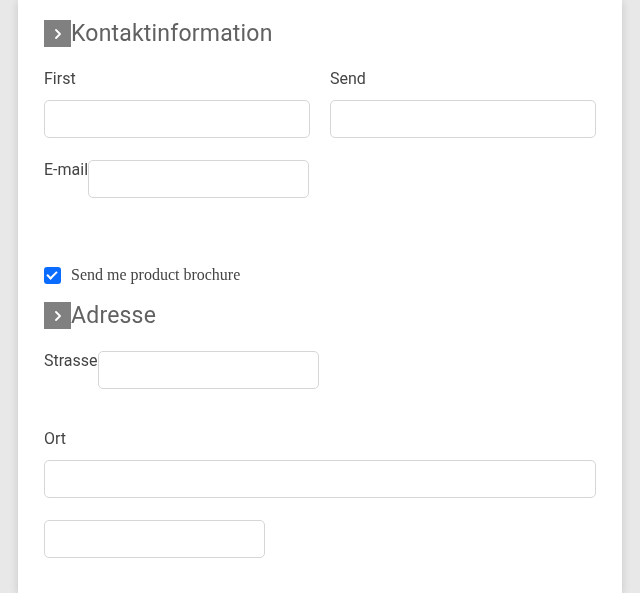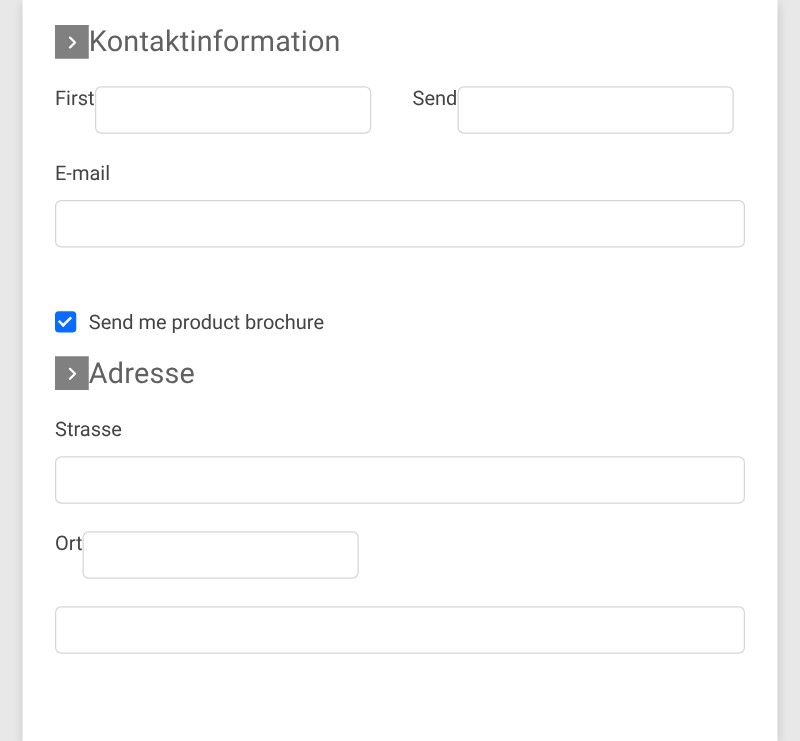--- a/index.html
+++ b/index.html
@@ -47,26 +47,27 @@
       letter-spacing: 0.2px;
     }
     .form-row {
       display: flex;
       gap: 20px;
       margin-bottom: 22px;
     }
     .form-field {
       flex: 1;
       display: flex;
+      flex-direction: column;
     }
     .form-field-full {
       width: 100%;
       display: flex;
-      flex-direction: column;
-      margin-bottom: 22px;
+      flex-direction: row;
+      margin-bottom: 40px;
     }
     .field-label {
       font-size: 16px;
       color: #444444;
       margin-bottom: 12px;
       font-weight: 400;
     }
     .text-input {
       height: 38px;
       border: 1px solid #d6d6d6;
@@ -104,20 +105,21 @@
       width: 4px;
       height: 8px;
       border: solid white;
       border-width: 0 2px 2px 0;
       transform: rotate(45deg);
     }
     .checkbox-label {
       font-size: 16px;
       color: #444444;
       font-weight: 400;
+      font-family: Liberation Serif, serif;
     }
     .gap-after-email {
       height: 4px;
     }
     .bemerkungen-field {
       margin-top: 12px;
     }
   </style>
 </head>
 <body>

